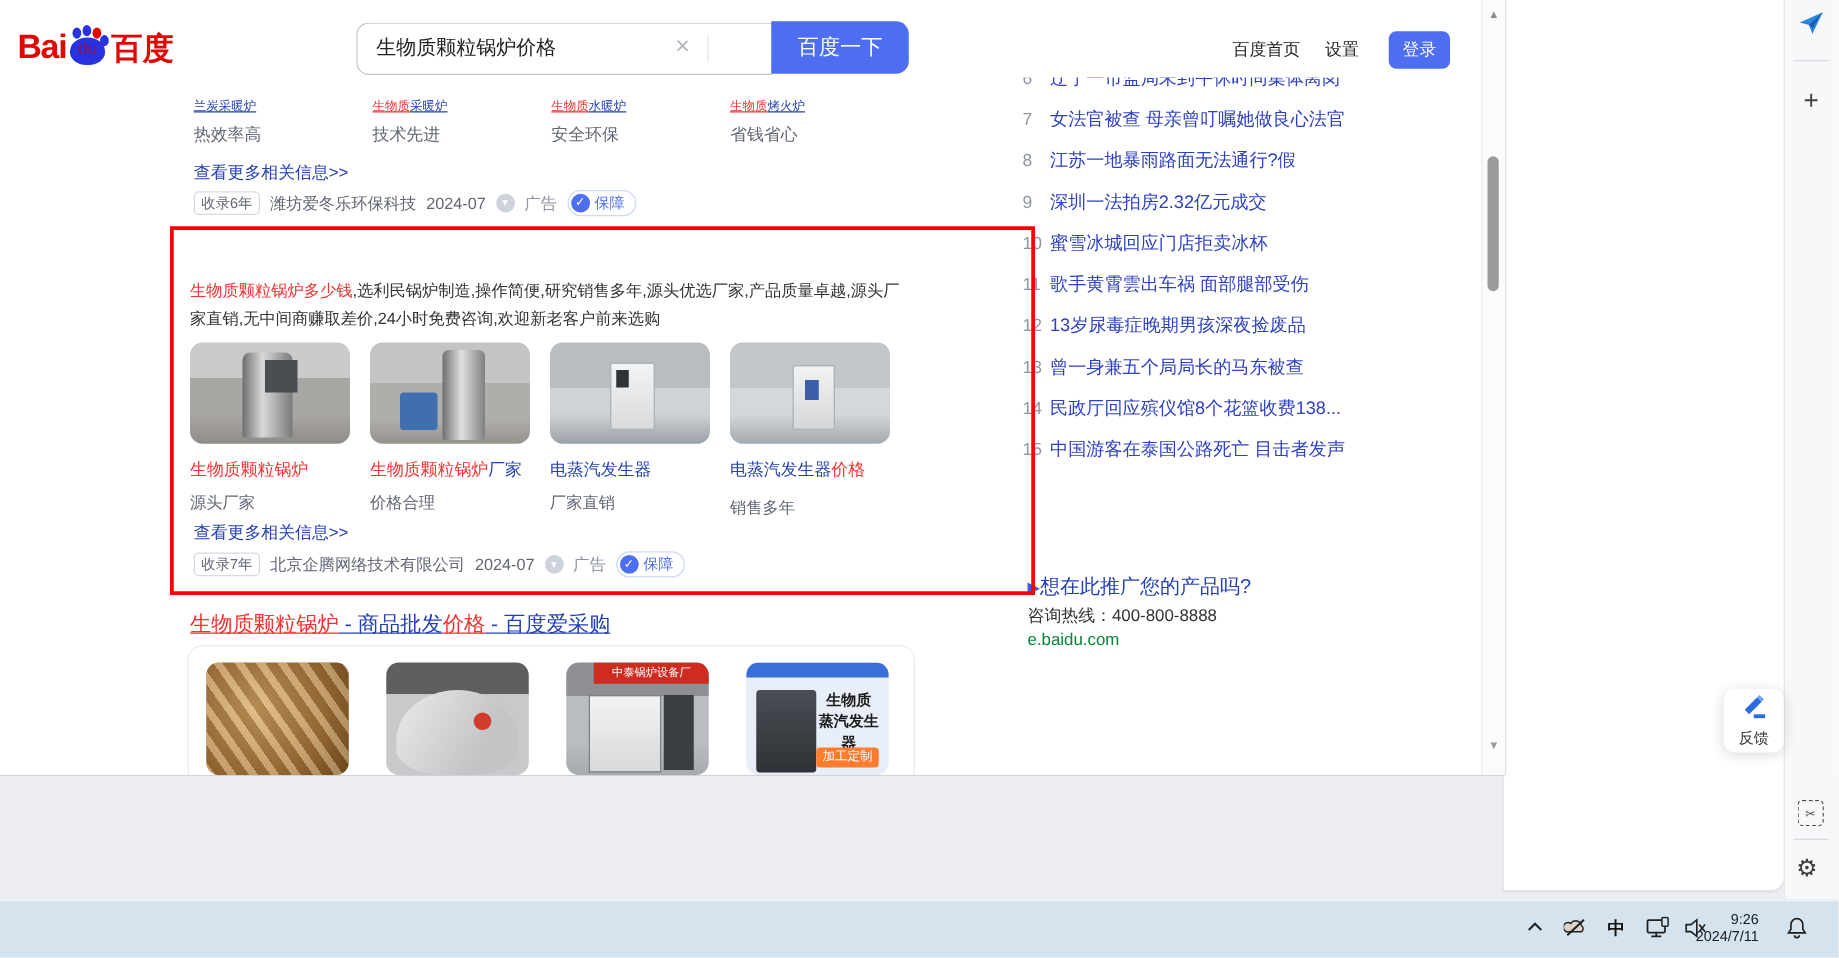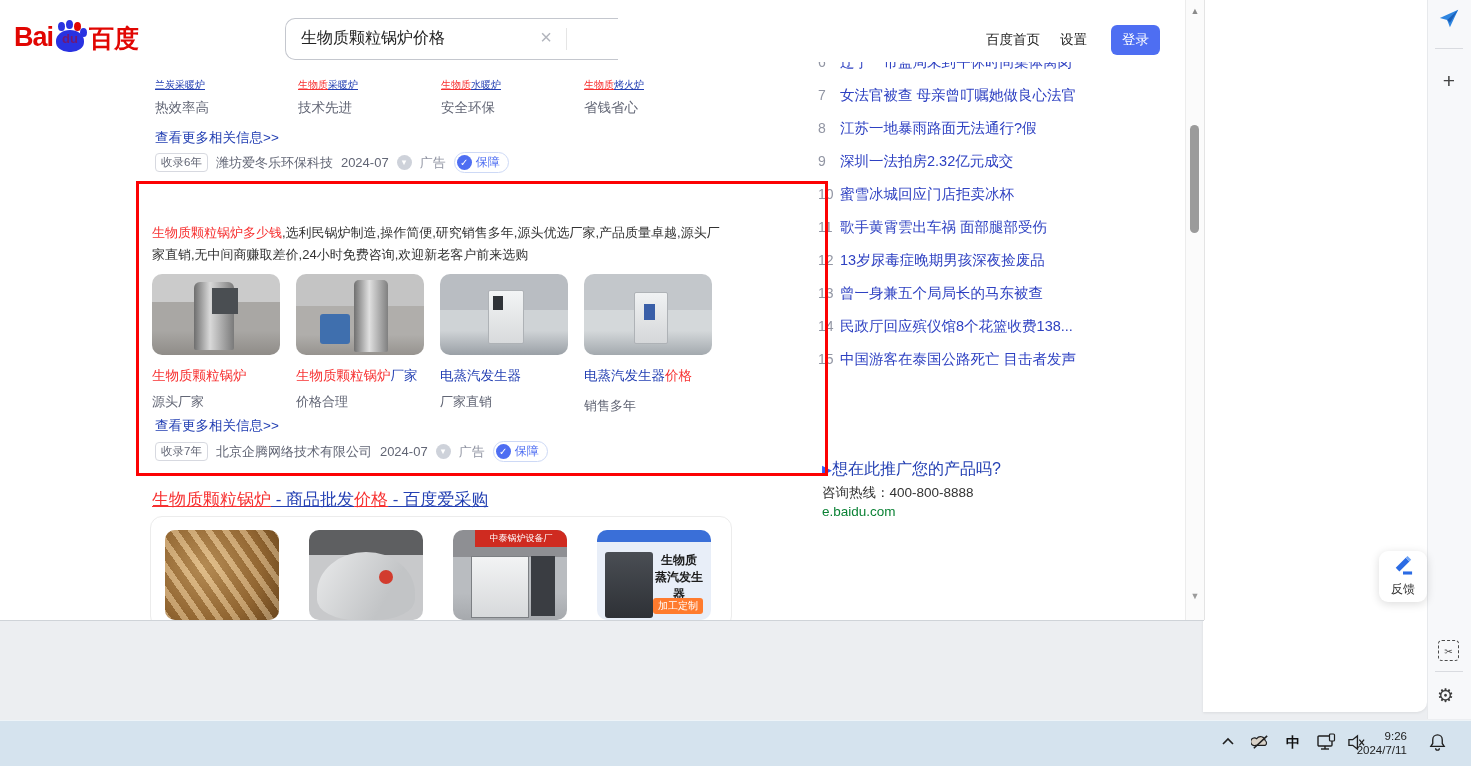--- a/index.html
+++ b/index.html
@@ -235,20 +235,21 @@
         <span class="toe" style="left:26px;top:6px;"></span>
         <span class="paw-pad"></span>
         <span class="paw-du">du</span>
       </span>
       <span class="logo-cn">百度</span>
     </div>
     <div class="abs search-input"></div>
     <div class="abs search-value">生物质颗粒锅炉价格</div>
     <div class="abs clear-x">×</div>
     <div class="abs search-divider"></div>
+    <div class="abs search-btn">百度一下</div>
     <div class="abs nav-link" style="left:986px;">百度首页</div>
     <div class="abs nav-link" style="left:1060px;">设置</div>
     <div class="abs login-btn">登录</div>
   </div>
 </div>
 
 <div class="abs desktop"></div>
 <div class="abs right-pane"></div>
 <div class="abs page-bottom-line"></div>
 

